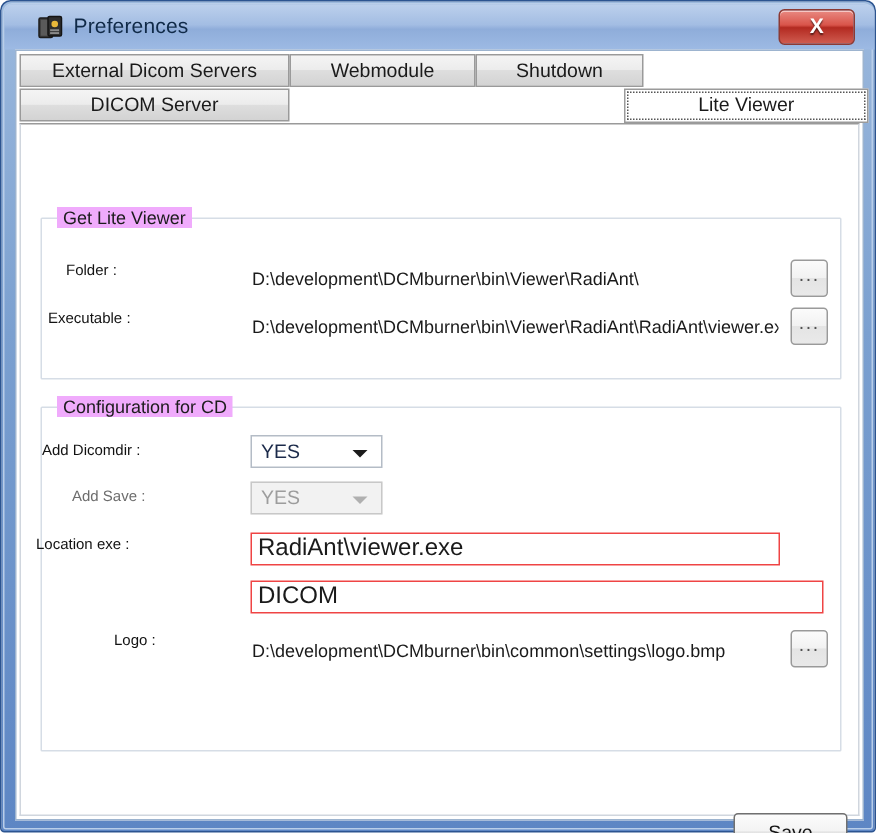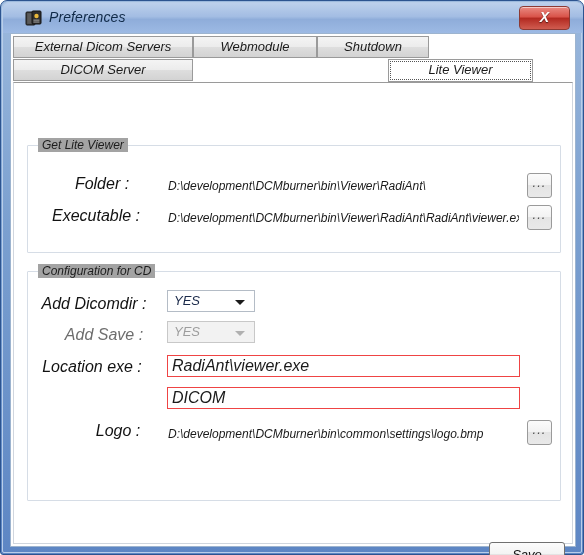--- a/index.html
+++ b/index.html
@@ -12,21 +12,20 @@
   
   #window {
     position: absolute;
     left: 0; top: 0;
     width: 584px; height: 555px;
     box-sizing: border-box;
     background: linear-gradient(to bottom, #9cb9dd 0%, #7ba0d0 40%, #5d86c4 100%);
     border: 1px solid #2c5490;
     border-radius: 7px 7px 3px 3px;
     padding: 0;
-    font-style: italic;
   }
   #window-inner-glow {
     position: absolute;
     left: 1px; top: 1px; right: 1px; bottom: 1px;
     border: 1px solid #b9cee9;
     border-radius: 6px 6px 2px 2px;
     pointer-events: none;
   }
 
   
@@ -122,33 +121,33 @@
   
   .groupbox {
     position: absolute;
     box-sizing: border-box;
     border: 1px solid #d6dde6;
     border-radius: 1px;
   }
   .group-title {
     position: absolute;
     top: -8px; left: 10px;
-    background: #a3a3a3;
+    background: #f0abfc;
     padding: 0 4px;
     font-size: 12px;
     color: #1c1c1c;
     white-space: nowrap;
   }
 
   
   .field-label {
     position: absolute;
-    font-size: 16px;
+    font-size: 10px;
     color: #121212;
-    text-align: center;
+    text-align: left;
     white-space: nowrap;
   }
   .field-label.dim { color: #6d6d6d; }
 
   
   .path-value {
     position: absolute;
     font-size: 12px;
     color: #1a1a1a;
     white-space: nowrap;
@@ -265,21 +264,21 @@
       </div>
       <div class="tab" style="left:304px; width:112px;">
         <span>Shutdown</span>
       </div>
     </div>
 
     <div class="tabrow" style="top:25px; left:2px; width:560px;">
       <div class="tab" style="left:0px; width:180px;">
         <span>DICOM Server</span>
       </div>
-      <div class="tab selected" style="left:375px; width:145px; height:23px;text-align:center;">
+      <div class="tab selected" style="left:403px; width:163px; height:23px;text-align:center;">
         <span>Lite Viewer</span>
       </div>
     </div>
 
     <div id="tabbody">
 
       <div class="groupbox" style="left:13px; top:62px; width:534px; height:108px;">
         <div class="group-title">Get Lite Viewer</div>
       </div>
 
@@ -309,21 +308,21 @@
       <div class="combo disabled" style="left:153px; top:238px; width:88px; height:22px;">
         <span>YES</span>
         <span class="combo-arrow"></span>
       </div>
 
       <div class="field-label" style="left:10px; top:275px; width:136px;">Location exe :</div>
       <div class="textinput" style="left:153px; top:272px; width:353px; height:22px;">
         <span>RadiAnt\viewer.exe</span>
       </div>
 
-      <div class="textinput" style="left:153px; top:304px; width:353px; height:22px;">
+      <div class="textinput" style="left:153px; top:304px; width:382px; height:22px;">
         <span>DICOM</span>
       </div>
 
       <div class="field-label" style="left:62px; top:339px; width:84px;">Logo :</div>
       <div class="path-value" style="left:154px; top:344px; width:352px;">D:\development\DCMburner\bin\common\settings\logo.bmp</div>
       <div class="browse-btn" style="left:513px; top:337px;">
         <div class="browse-dots">...</div>
       </div>
 
     </div>

